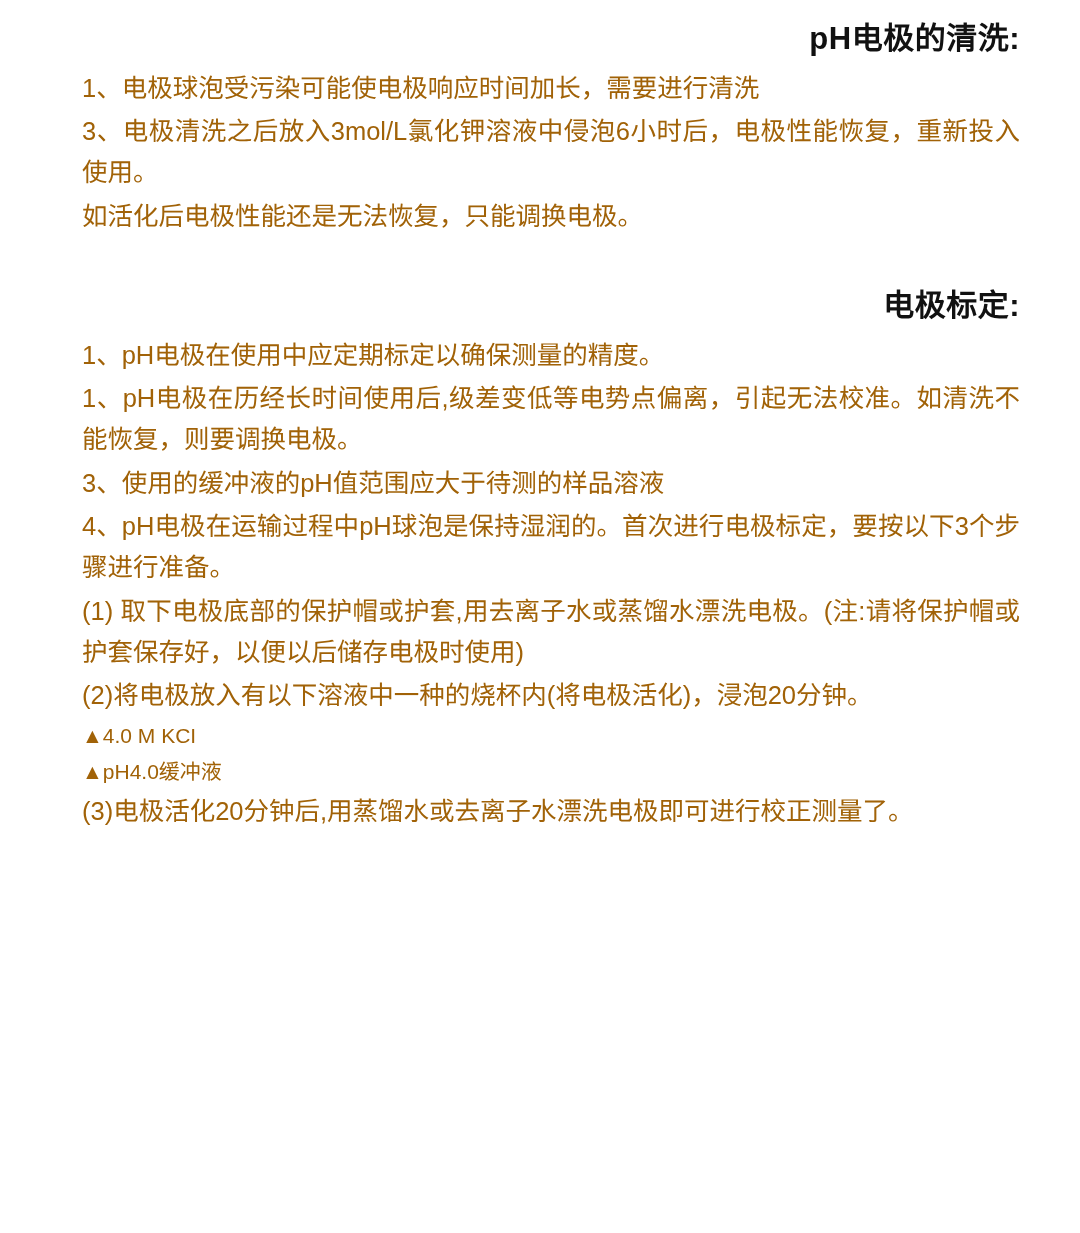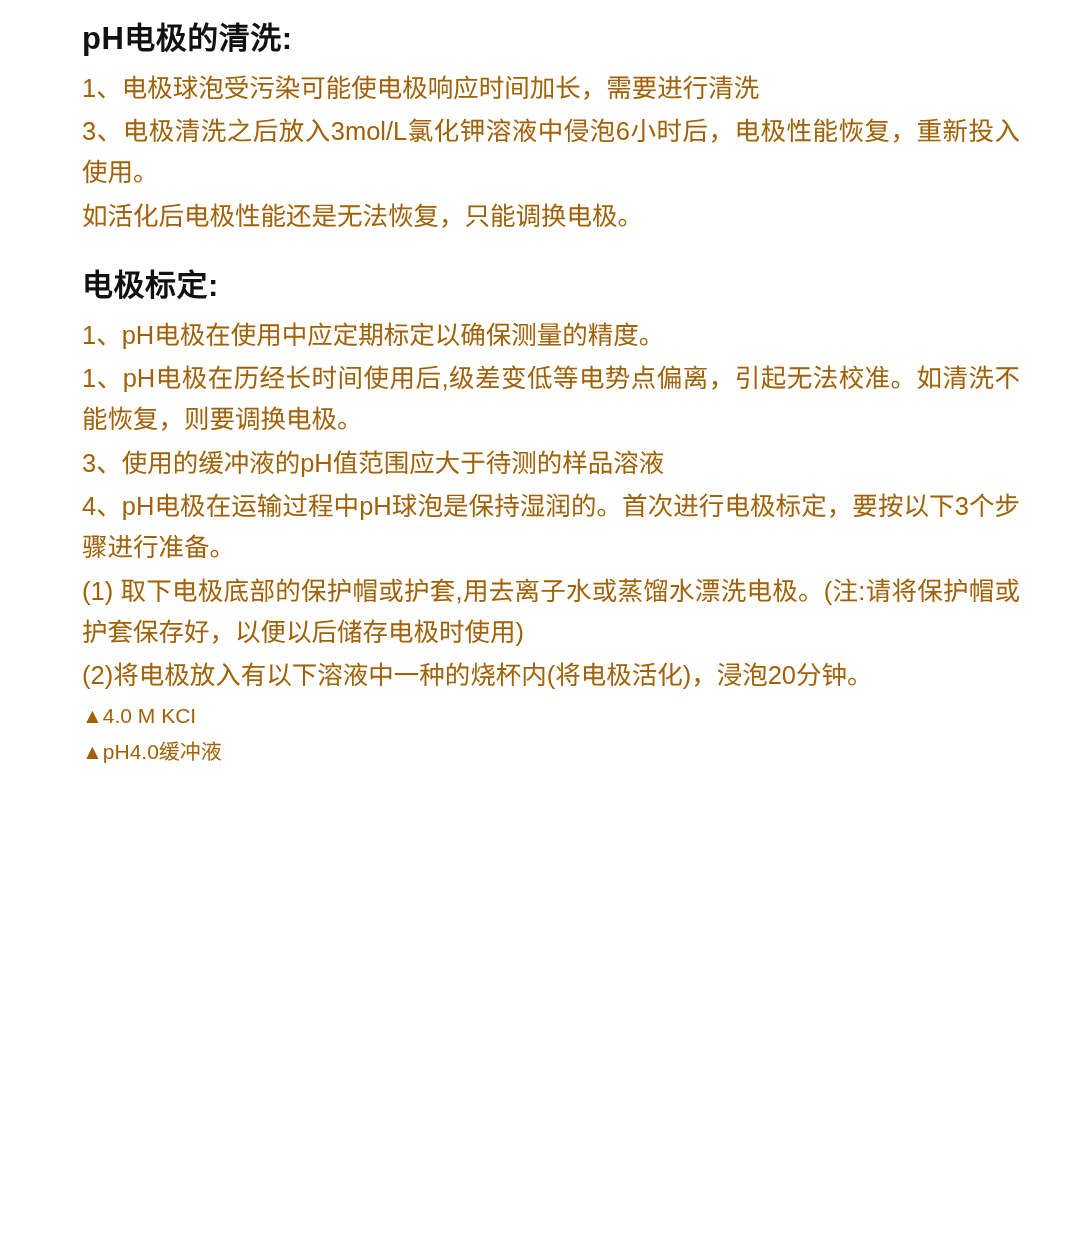--- a/index.html
+++ b/index.html
@@ -24,23 +24,24 @@
   .section {
     margin: 0 0 0 0;
   }
   .section-title {
     font-size: 31px;
     font-weight: bold;
     line-height: 1.35;
     letter-spacing: 0.5px;
     margin: 0 0 8px 0;
     color: #111111;
+    text-align: right;
   }
   .section + .section {
-    margin-top: 28px;
+    margin-top: 48px;
   }
   .para {
     font-size: 25.5px;
     line-height: 1.62;
     margin: 0;
     color: #a16207;
     text-align: justify;
     text-justify: inter-ideograph;
     word-break: break-word;
   }
@@ -68,15 +69,16 @@
   <div class="section">
     <h1 class="section-title">电极标定:</h1>
     <p class="para">1、pH电极在使用中应定期标定以确保测量的精度。</p>
     <p class="para">1、pH电极在历经长时间使用后,级差变低等电势点偏离，引起无法校准。如清洗不能恢复，则要调换电极。</p>
     <p class="para">3、使用的缓冲液的pH值范围应大于待测的样品溶液</p>
     <p class="para">4、pH电极在运输过程中pH球泡是保持湿润的。首次进行电极标定，要按以下3个步骤进行准备。</p>
     <p class="para">(1) 取下电极底部的保护帽或护套,用去离子水或蒸馏水漂洗电极。(注:请将保护帽或护套保存好，以便以后储存电极时使用)</p>
     <p class="para">(2)将电极放入有以下溶液中一种的烧杯内(将电极活化)，浸泡20分钟。</p>
     <p class="para bullet-item">▲4.0 M KCI</p>
     <p class="para bullet-item">▲pH4.0缓冲液</p>
+    <p class="para">(3)电极活化20分钟后,用蒸馏水或去离子水漂洗电极即可进行校正测量了。</p>
   </div>
 
 </div>
 
 </body></html>

